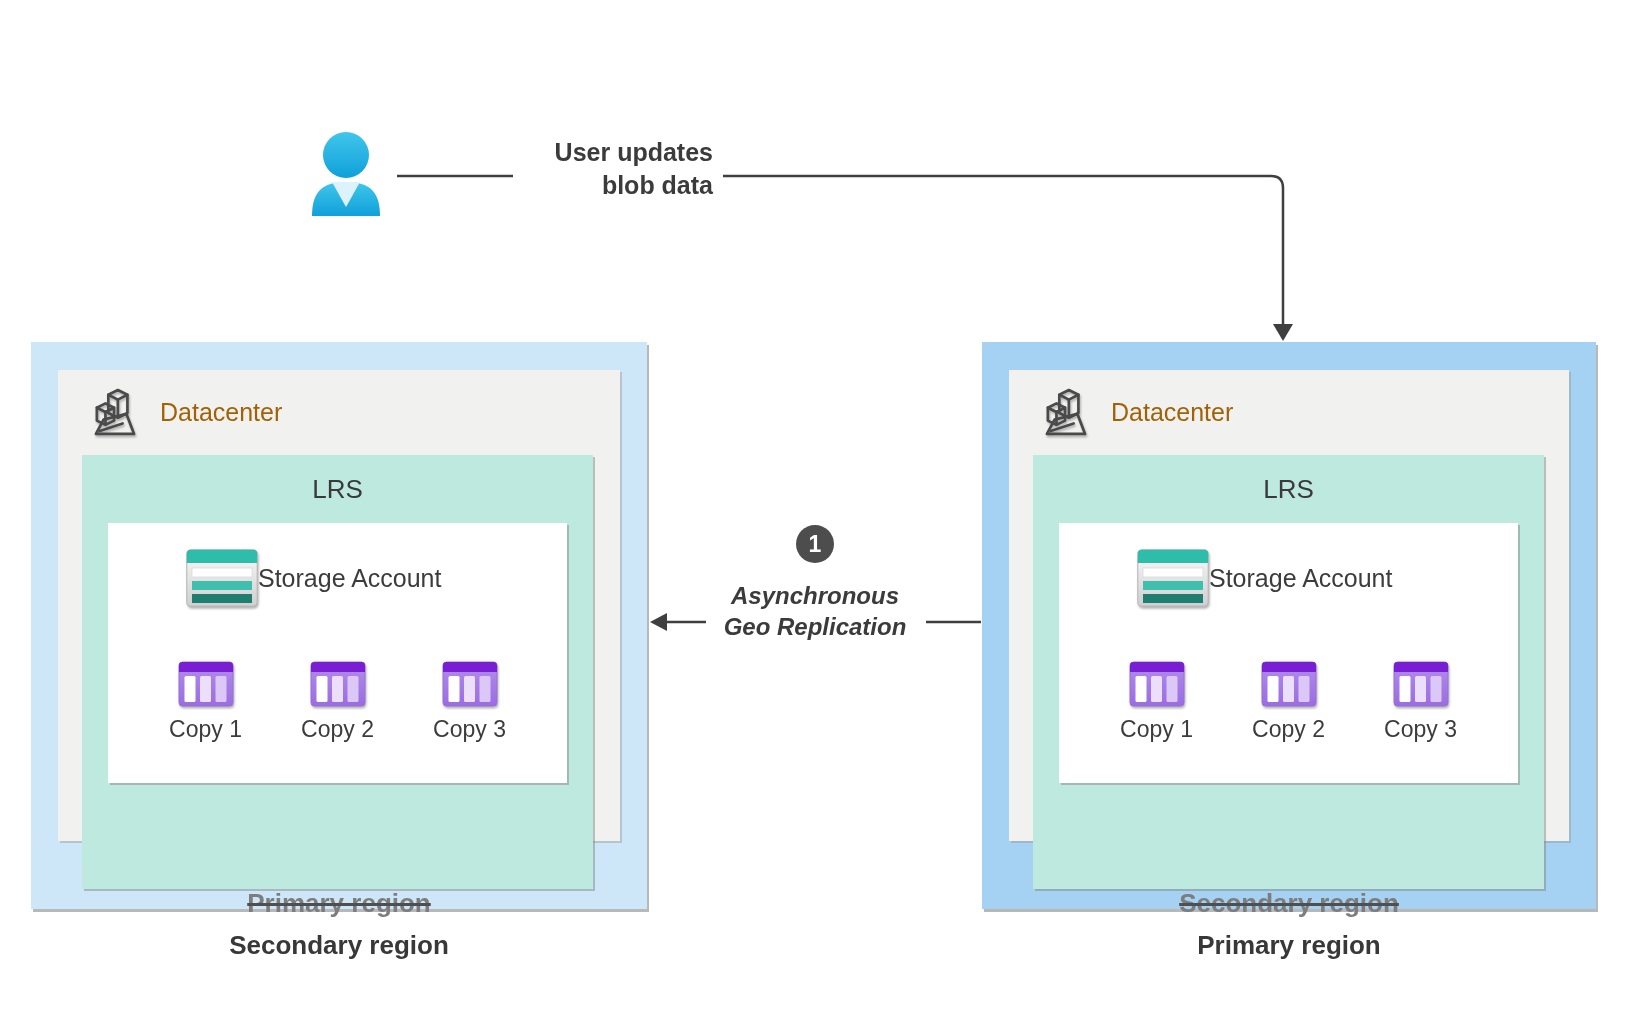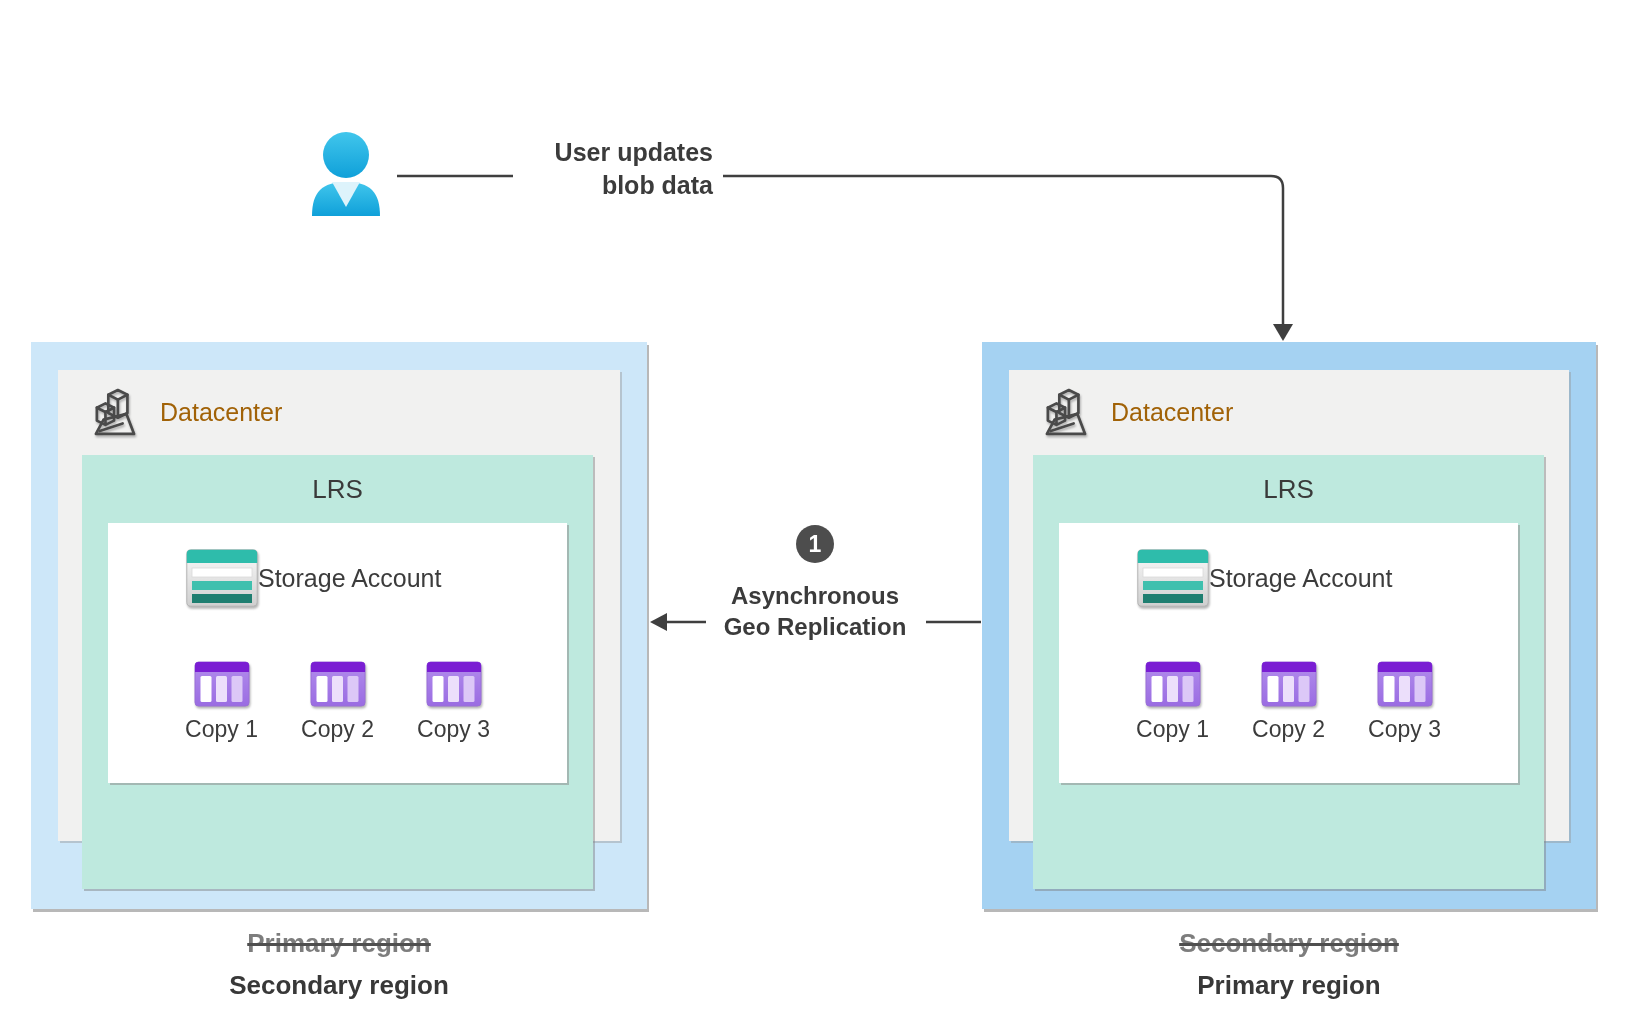--- a/index.html
+++ b/index.html
@@ -40,39 +40,39 @@
   }
   .lrs-title{height:68px;display:flex;align-items:center;justify-content:center;font-size:26px;color:#3a3a3a;}
 
   .white-panel{
     position:absolute;left:26px;top:68px;width:459px;height:260px;
     background:#ffffff;box-shadow:2px 2px 0 rgba(135,135,135,0.50);
   }
   .storage-row{position:absolute;left:78px;top:26px;display:flex;align-items:center;}
   .storage-label{font-size:25px;white-space:nowrap;color:#3c3c3c;}
 
-  .copies-row{position:absolute;left:0;right:0;top:138px;display:flex;justify-content:center;gap:44px;}
+  .copies-row{position:absolute;left:0;right:0;top:138px;display:flex;justify-content:center;gap:60px;}
   .copy-col{display:flex;flex-direction:column;align-items:center;gap:9px;width:72px;}
   .copy-label{font-size:23px;white-space:nowrap;color:#3c3c3c;}
 
   .icon-shadow{filter:drop-shadow(1.5px 2.5px 1px rgba(90,90,90,0.45));}
 
   
   .badge{
     position:absolute;left:796px;top:525px;width:38px;height:38px;border-radius:50%;
     background:#4d4d4d;color:#ffffff;font-size:23px;font-weight:bold;z-index:5;
     display:flex;align-items:center;justify-content:center;
   }
   .repl-label{
     position:absolute;left:715px;top:580px;width:200px;text-align:center;z-index:5;
-    font-size:24px;font-weight:bold;line-height:31px;color:#3b3b3b;
-  }
-
-  
-  .region-labels{position:absolute;top:926px;text-align:center;z-index:4;}
+    font-size:24px;font-weight:bold;line-height:31px;color:#3b3b3b;font-style:italic;
+  }
+
+  
+  .region-labels{position:absolute;top:886px;text-align:center;z-index:4;}
   .region-labels.left{left:31px;width:616px;}
   .region-labels.right{left:982px;width:614px;}
   .former-role{
     font-size:26px;font-weight:bold;color:#7d7d7d;line-height:34px;
     text-decoration:line-through;text-decoration-thickness:3px;text-decoration-color:#4f4f4f;
   }
   .current-role{font-size:26px;font-weight:bold;color:#383838;line-height:34px;margin-top:8px;}
 </style>
 </head>
 <body>

